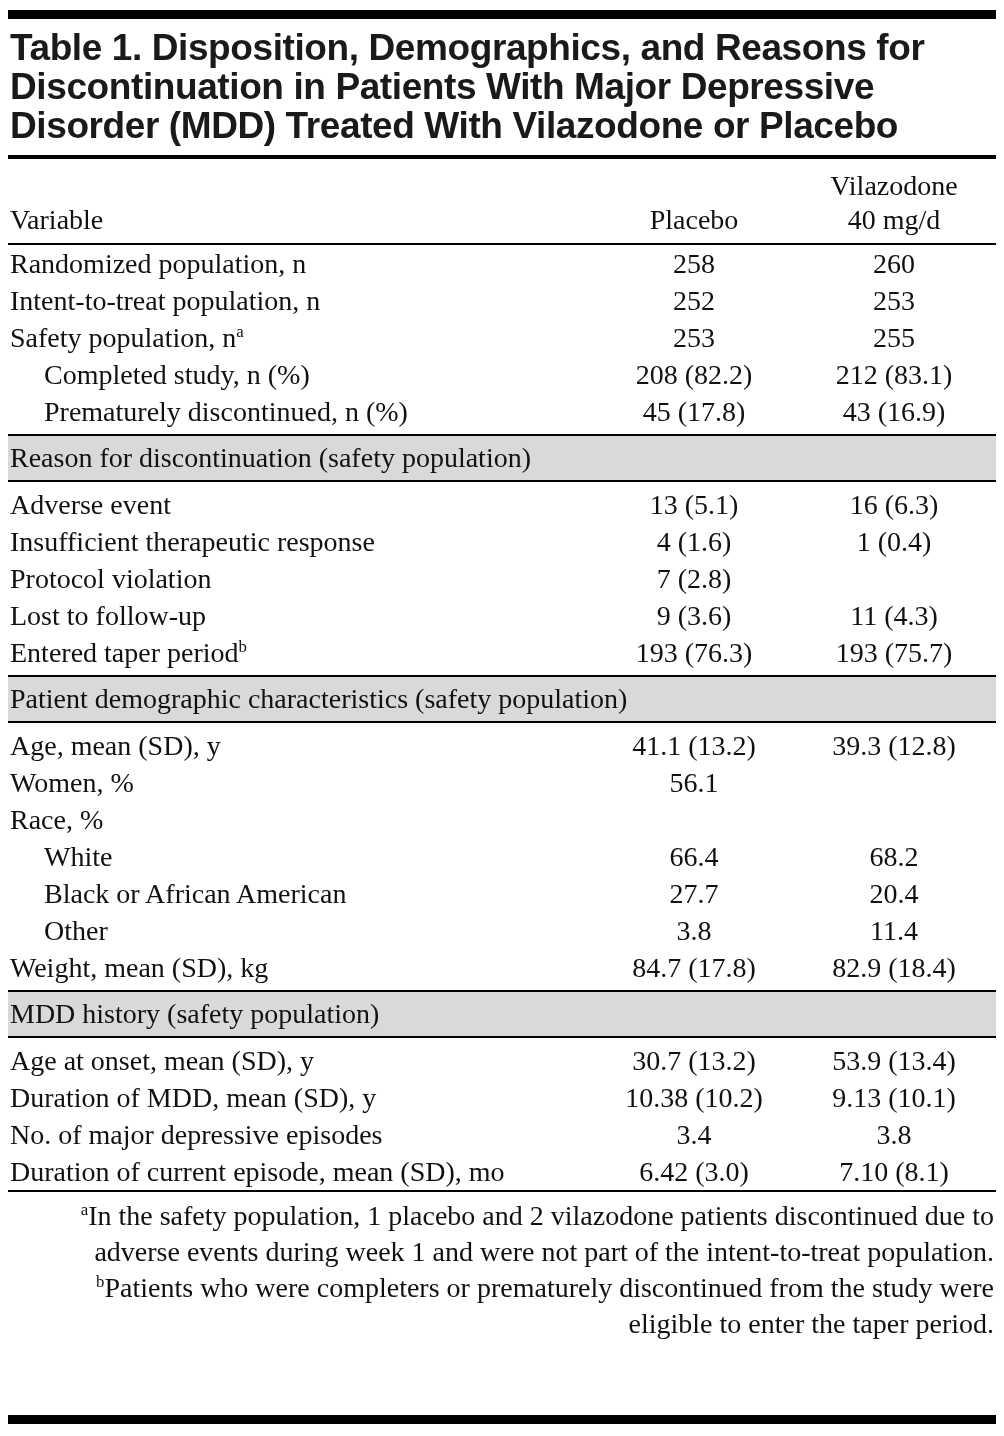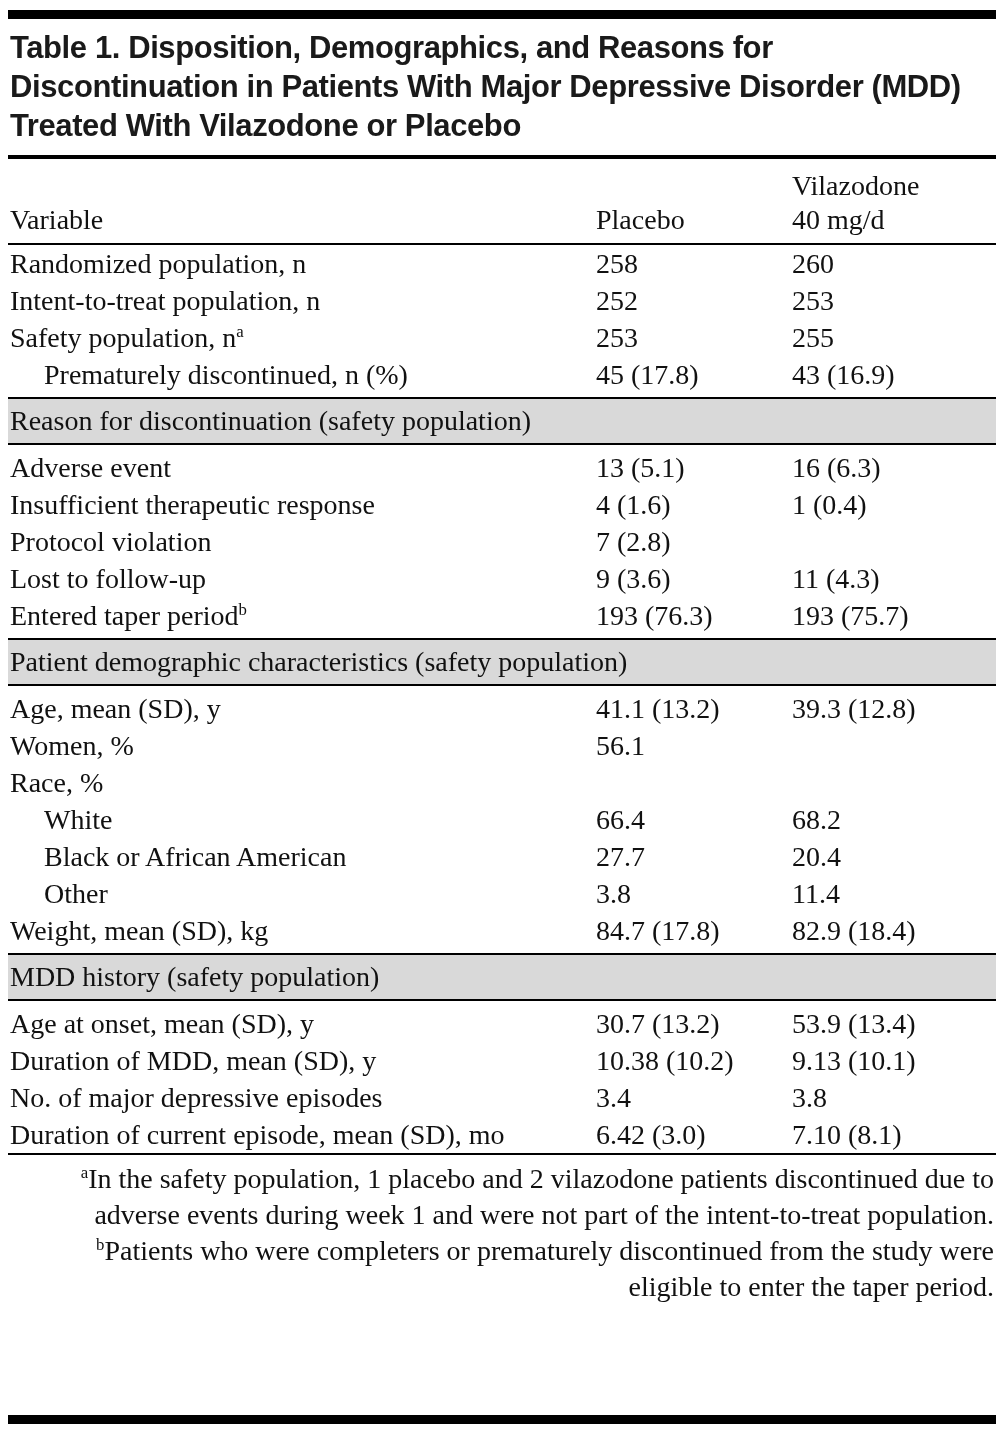--- a/index.html
+++ b/index.html
@@ -18,39 +18,39 @@
   }
   .top-bar, .bottom-bar {
     height: 9px;
     background: var(--rule, #000000);
     flex: 0 0 auto;
   }
   .bottom-bar { margin-top: auto; margin-bottom: 12px; }
   .title {
     font-family: "Liberation Sans", sans-serif;
     font-weight: 700;
-    font-size: 31px;
+    font-size: 37px;
     line-height: 39px;
     letter-spacing: -0.4px;
     color: #1a1a1a;
     margin: 0;
     padding: 9px 2px 10px 2px;
   }
   .title-rule { height: 4px; background: var(--rule, #000000); }
   .header-rule, .end-rule { height: 2px; background: var(--rule, #000000); }
 
   .grid-row {
     display: grid;
     grid-template-columns: 1fr 196px 204px;
     align-items: end;
   }
   .header-row { padding: 10px 0 6px 0; }
   .header-row .cell { line-height: 34px; }
   .cell.label { text-align: left; padding-left: 2px; font-family: Liberation Serif, serif; }
-  .cell.num { text-align: left; }
+  .cell.num { text-align: center; }
   .cell.label.indent { padding-left: 36px; }
 
   .row { line-height: 37px; }
   .section-bar {
     background: var(--section-bg, #d9d9d9);
     border-top: 2px solid var(--rule, #000000);
     border-bottom: 2px solid var(--rule, #000000);
     line-height: 40px;
     padding: 2px 0 2px 2px;
     margin: 4px 0 4px 0;
@@ -97,20 +97,25 @@
         <div class="cell label">Intent-to-treat population, n</div>
         <div class="cell num">252</div>
         <div class="cell num">253</div>
       </div>
       <div class="grid-row row">
         <div class="cell label">Safety population, n<sup>a</sup></div>
         <div class="cell num">253</div>
         <div class="cell num">255</div>
       </div>
       <div class="grid-row row">
+        <div class="cell label indent">Completed study, n (%)</div>
+        <div class="cell num">208 (82.2)</div>
+        <div class="cell num">212 (83.1)</div>
+      </div>
+      <div class="grid-row row">
         <div class="cell label indent">Prematurely discontinued, n (%)</div>
         <div class="cell num">45 (17.8)</div>
         <div class="cell num">43 (16.9)</div>
       </div>
       <div class="section-bar">Reason for discontinuation (safety population)</div>
       <div class="grid-row row">
         <div class="cell label">Adverse event</div>
         <div class="cell num">13 (5.1)</div>
         <div class="cell num">16 (6.3)</div>
       </div>

